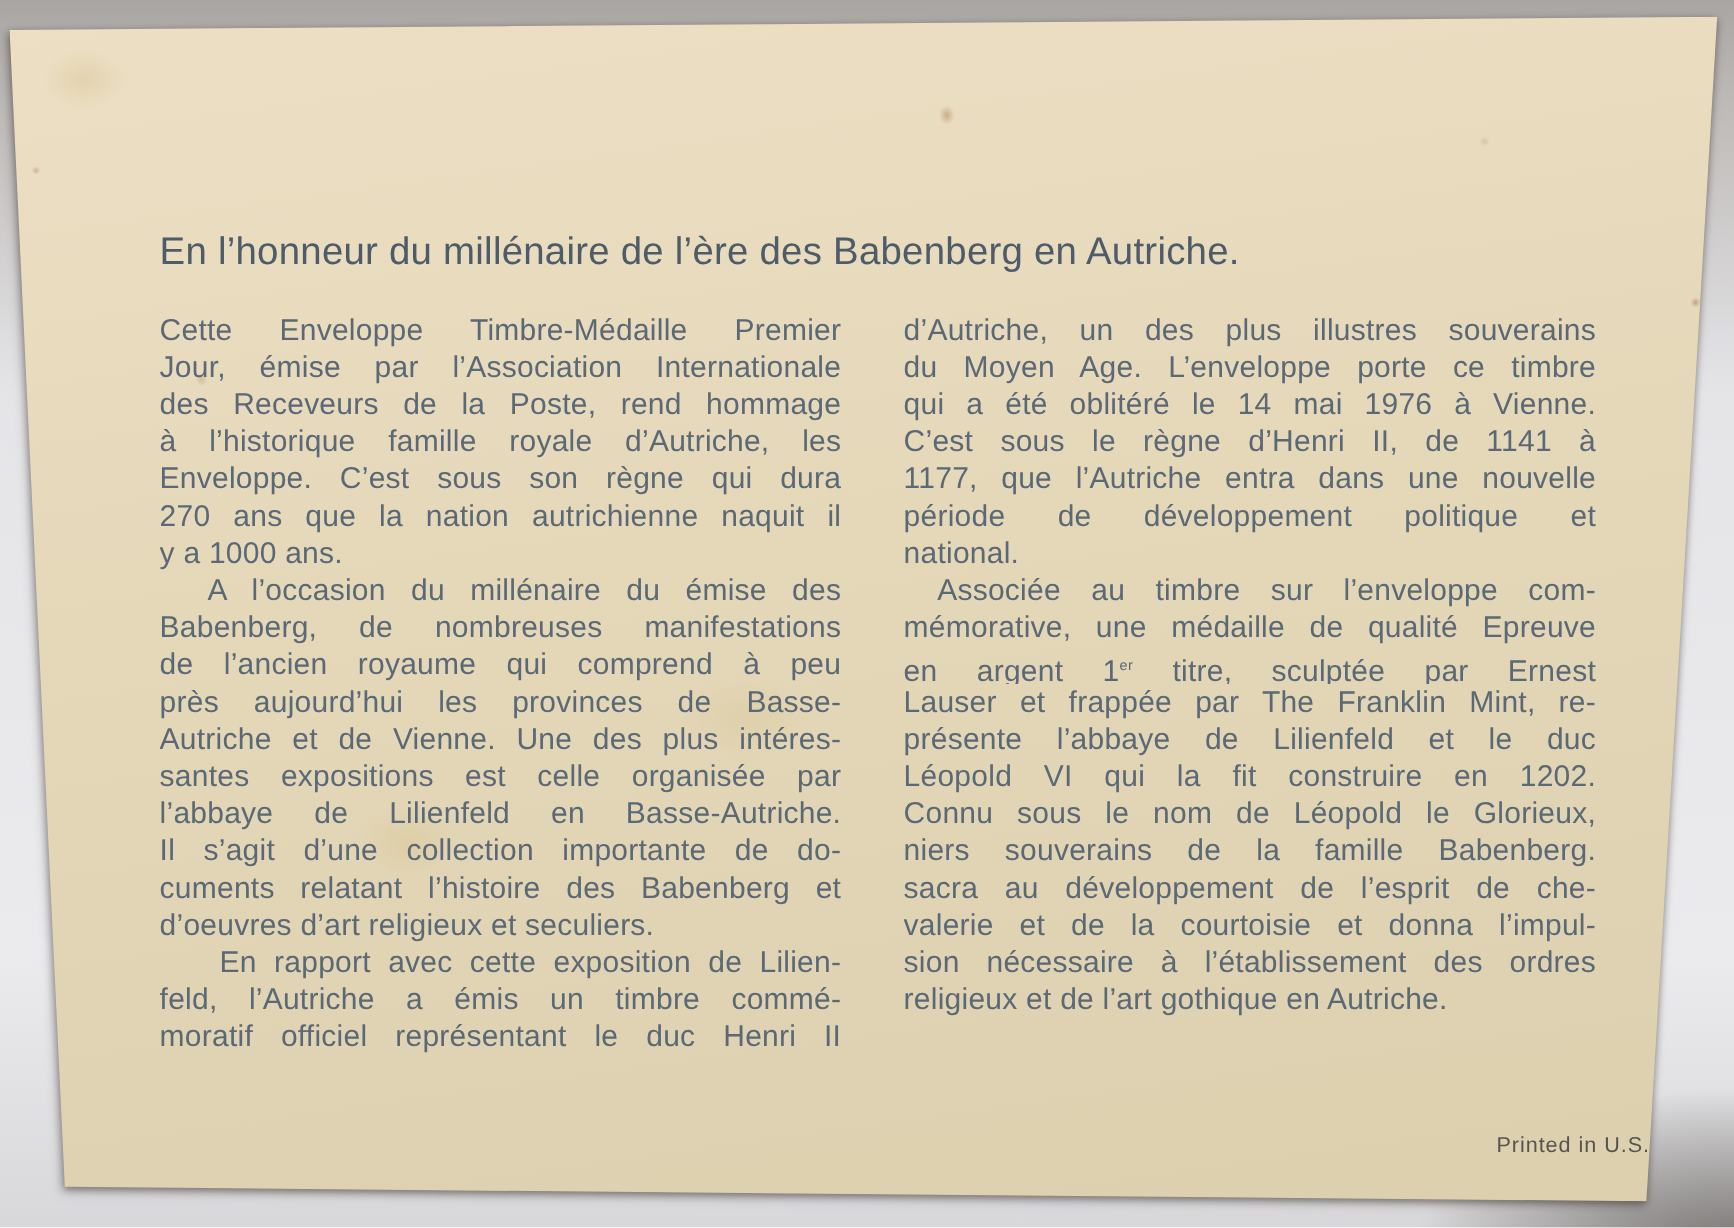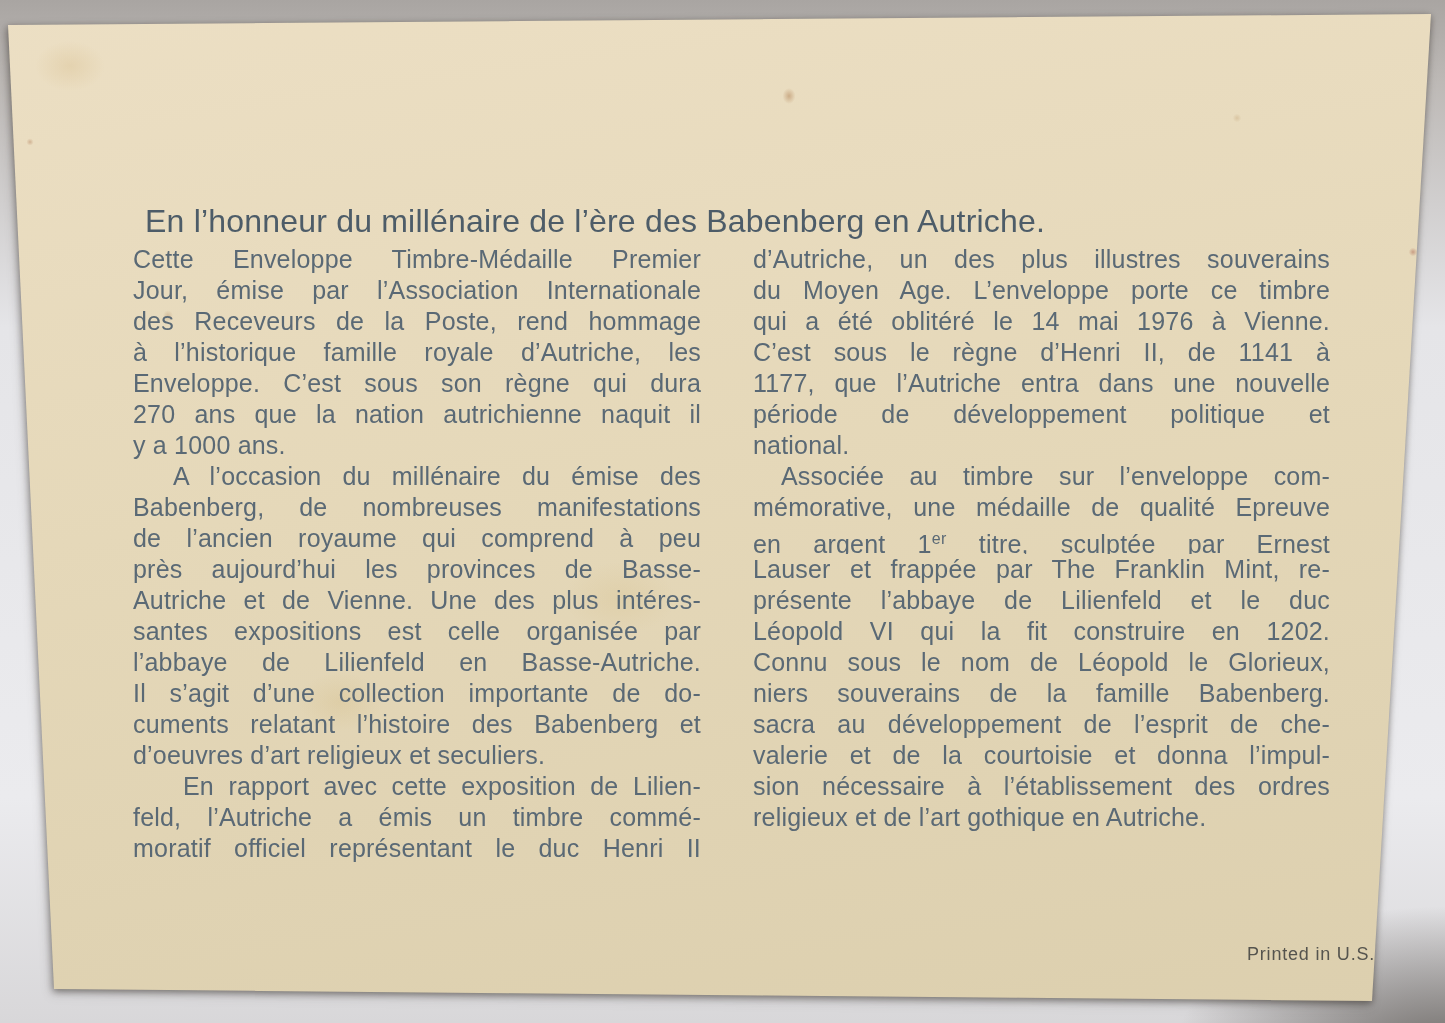--- a/index.html
+++ b/index.html
@@ -36,34 +36,34 @@
       radial-gradient(5px 5px  at 1408px 878px, rgba(150,80,40,.32),  rgba(150,80,40,0) 72%),
       radial-gradient(7px 8px  at 168px 316px,  rgba(150,100,50,.25), rgba(150,100,50,0) 72%),
       radial-gradient(5px 5px  at 30px 142px,   rgba(150,80,40,.30),  rgba(150,80,40,0) 72%),
       radial-gradient(5px 6px  at 24px 448px,   rgba(150,80,40,.25),  rgba(150,80,40,0) 72%),
       radial-gradient(60px 42px at 340px 702px, rgba(190,150,60,.12), rgba(190,150,60,0) 70%),
       radial-gradient(80px 52px at 620px 598px, rgba(190,150,60,.10), rgba(190,150,60,0) 70%),
       radial-gradient(50px 36px at 70px 66px,   rgba(185,140,60,.14), rgba(185,140,60,0) 70%),
       linear-gradient(172deg, #ecdfc4 0%, var(--card) 45%, #dccfae 100%);
   }
   .title{
-    position:absolute;left:133px;top:191px;margin:12px;
+    position:absolute;left:133px;top:191px;margin:0;
     font-size:32px;font-weight:400;letter-spacing:.2px;
     color:var(--title-ink);white-space:nowrap;
   }
   .col{
-    position:absolute;top:244px;
+    position:absolute;top:260px;
     font-size:25px;color:var(--ink);
     letter-spacing:.2px;
   }
   .col-left{left:133px;width:568px;}
   .col-right{left:753px;width:577px;}
   .line{height:31px;line-height:31px;overflow:hidden;text-align:left;}
   .line.j{text-align:justify;text-align-last:justify;}
-  .line sup{font-size:16px;letter-spacing:.4px;}
+  .line sup{font-size:12px;letter-spacing:.4px;}
   .footer-left{
     position:absolute;left:85px;top:944px;
     font-size:13.5px;letter-spacing:1.2px;color:var(--footer-ink);margin-top:44px;
   }
   .footer-right{
     position:absolute;left:1247px;top:944px;
     font-size:18px;letter-spacing:.8px;color:var(--printed-ink);
   }
 </style>
 </head>

